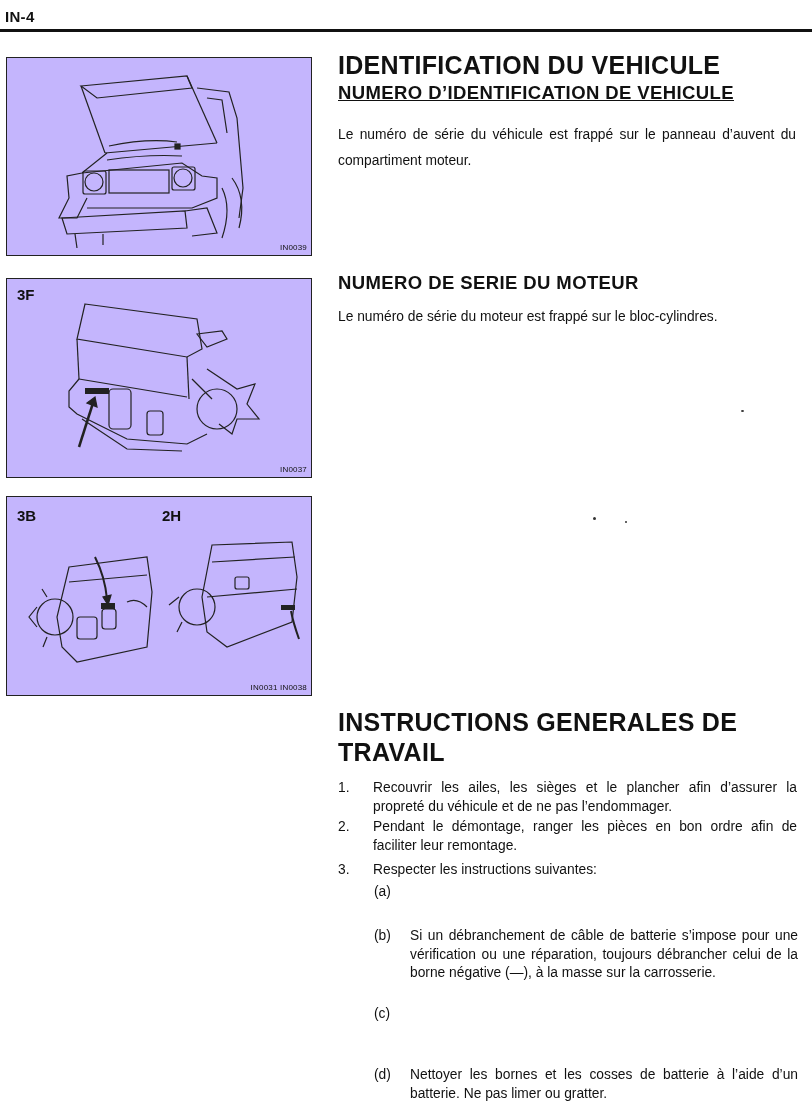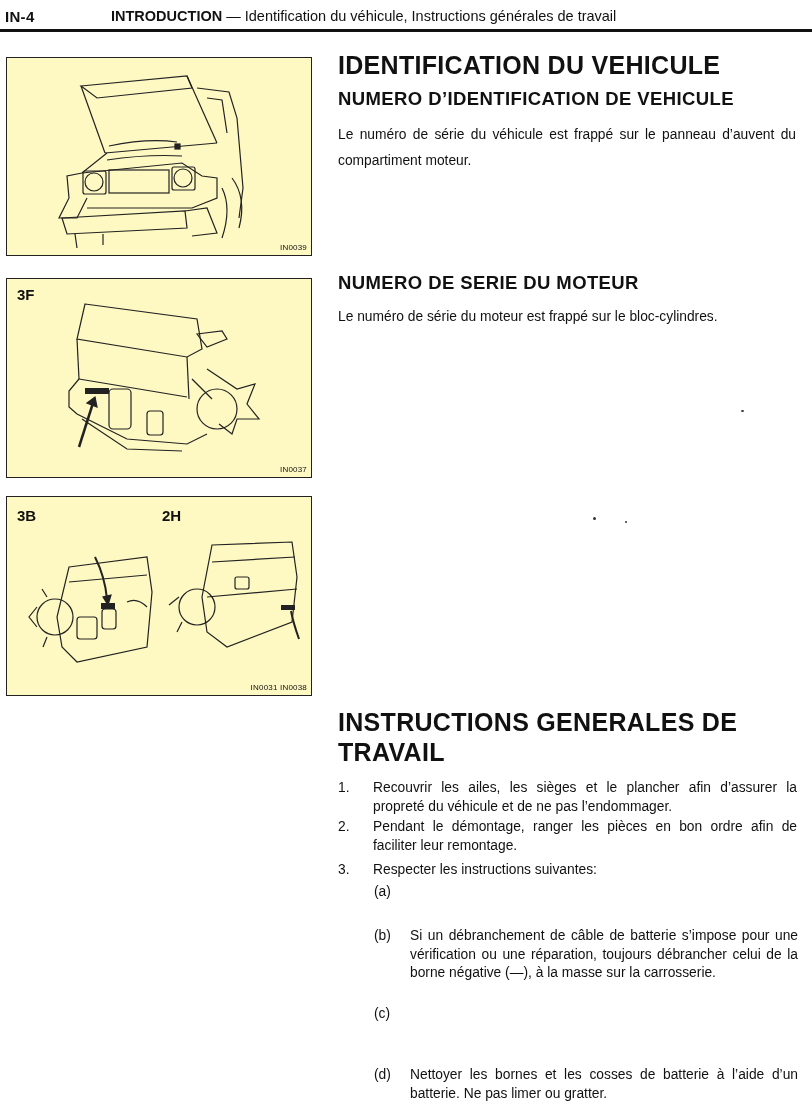--- a/index.html
+++ b/index.html
@@ -14,21 +14,21 @@
     position: absolute; left: 5px; top: 8px; font-size: 15px; font-weight: bold; letter-spacing: 0.3px;
   }
   .running-title {
     position: absolute; left: 111px; top: 8px; font-size: 14.5px; white-space: nowrap;
   }
   .running-title b { font-weight: bold; }
   .rule {
     position: absolute; left: 0; top: 29px; width: 812px; height: 3px; background: #111;
   }
   .figure {
-    position: absolute; left: 6px; width: 304px; border: 1.5px solid #222; background: #fef9c3;
+    position: absolute; left: 6px; width: 304px; border: 1.5px solid #222; background: #c4b5fd;
   }
   .figure svg { position: absolute; left: 0; top: 0; }
   .fig-label {
     position: absolute; font-size: 15px; font-weight: bold; text-align: center;
   }
   .fig-code {
     position: absolute; right: 4px; bottom: 3px; font-size: 8px; letter-spacing: 0.2px;
   }
   .h1 {
     position: absolute; left: 338px; font-size: 25px; font-weight: bold; letter-spacing: 0.3px; line-height: 30px;
@@ -44,21 +44,20 @@
   }
   .num { position: absolute; left: 0; top: 0; }
   .txt { position: absolute; text-align: justify; }
   .speck { position: absolute; background: #333; border-radius: 50%; }
 </style>
 </head>
 <body>
 
 <div class="header">
   <span class="page-id">IN-4</span>
-  <span class="running-title"><b>INTRODUCTION</b> <span>— Identification du véhicule, Instructions générales de travail</span></span>
   <div class="rule"></div>
 </div>
 
 <div class="figure" style="top:57px;height:197px;">
   <svg width="304" height="197" viewBox="0 0 304 197" fill="none" stroke="#222" stroke-width="1.2">
     <path d="M74 28 L180 18 L185 30 L90 40 Z"></path>
     <path d="M74 28 L98 95"></path>
     <path d="M180 18 L210 85"></path>
     <path d="M98 95 L210 85"></path>
     <path d="M190 30 L222 34 L230 60 L236 130 L232 160"></path>
@@ -127,21 +126,21 @@
     <rect x="228" y="80" width="14" height="12" rx="2"></rect>
     <rect x="274" y="108" width="14" height="5" fill="#222" stroke="none"></rect>
     <path d="M292 142 Q286 125 284 114" stroke-width="2"></path>
   </svg>
   <span class="fig-label" style="left:10px;top:10px;">3B</span>
   <span class="fig-label" style="left:155px;top:10px;">2H</span>
   <span class="fig-code">IN0031 IN0038</span>
 </div>
 
 <div class="h1" style="top:50px;">IDENTIFICATION DU VEHICULE</div>
-<div class="h2" style="top:88px;">NUMERO D’IDENTIFICATION DE VEHICULE</div>
+<div class="h2" style="top:82px;text-decoration:underline;">NUMERO D’IDENTIFICATION DE VEHICULE</div>
 <div class="para" style="top:122px;">Le numéro de série du véhicule est frappé sur le panneau d’auvent du compartiment moteur.</div>
 
 <div class="h2" style="top:272px;">NUMERO DE SERIE DU MOTEUR</div>
 <div class="para" style="top:304px;">Le numéro de série du moteur est frappé sur le bloc-cylindres.</div>
 
 <div class="h1" style="top:707px;">INSTRUCTIONS GENERALES DE</div>
 <div class="h1" style="top:737px;">TRAVAIL</div>
 
 <div class="list-item" style="left:338px;top:779px;width:460px;height:40px;">
   <span class="num">1.</span>

